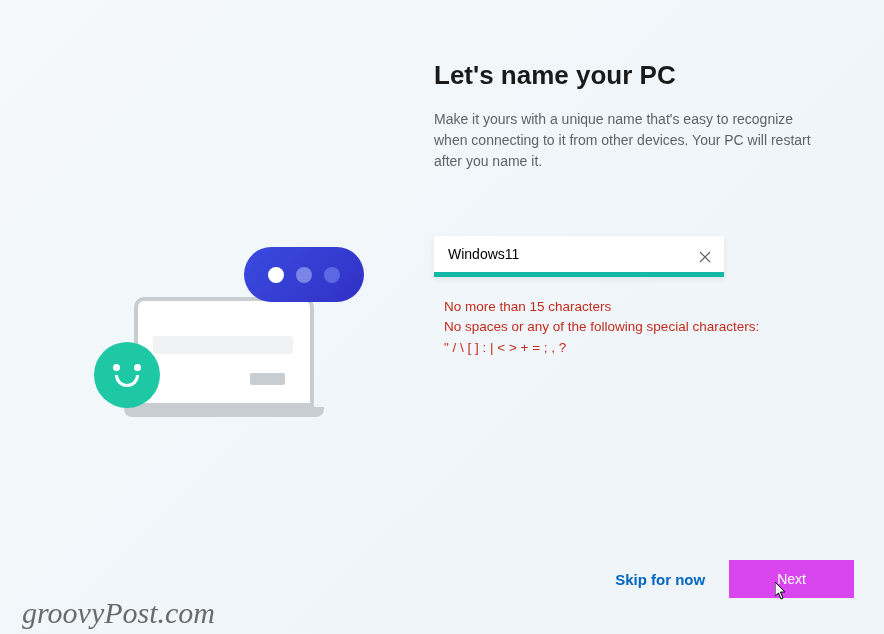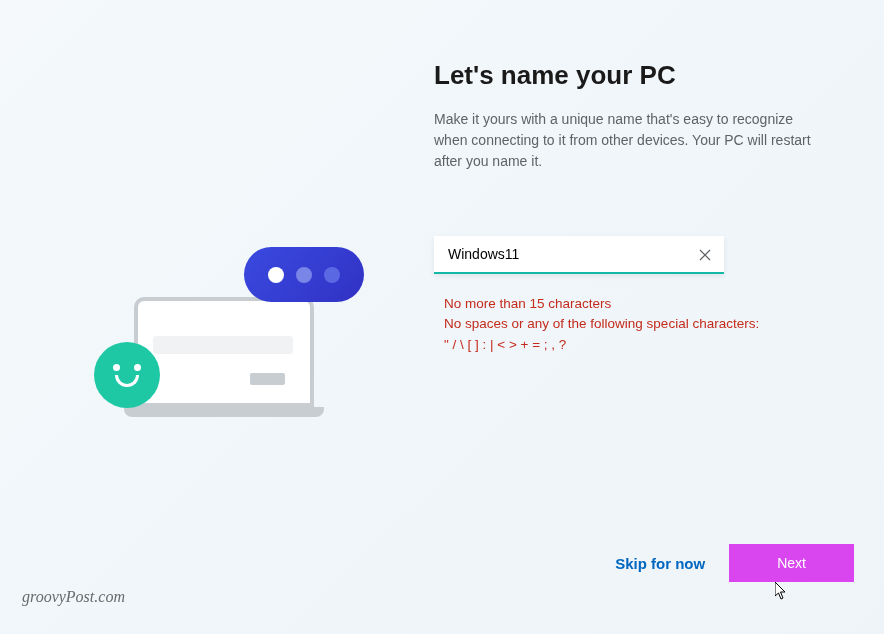--- a/index.html
+++ b/index.html
@@ -152,21 +152,21 @@
     .input-wrapper {
       position: relative;
       width: 290px;
     }
     .pc-name-input {
       width: 100%;
       padding: 10px 40px 10px 14px;
       font-size: 14px;
       background: #fff;
       border: none;
-      border-bottom: 2px solid #14b8a6;
+      border-bottom: 5px solid #14b8a6;
       outline: none;
       box-shadow: 0 2px 6px rgba(0,0,0,0.08);
       font-family: inherit;
     }
     .clear-btn {
       position: absolute;
       right: 10px;
       top: 50%;
       transform: translateY(-50%);
       width: 18px;
@@ -183,21 +183,21 @@
     }
     .validation {
       margin-top: 20px;
       font-size: 13.5px;
       color: #c42b1c;
       line-height: 1.5;
       margin-left: 10px;
     }
     .footer {
       position: absolute;
-      bottom: 52px;
+      bottom: 36px;
       right: 30px;
       display: flex;
       align-items: center;
       gap: 24px;
     }
     .skip-link {
       color: #0067c0;
       font-size: 15px;
       font-weight: 600;
       cursor: pointer;
@@ -206,25 +206,25 @@
       background: #d946ef;
       color: #fff;
       border: none;
       padding: 11px 48px;
       font-size: 14px;
       cursor: pointer;
       font-family: inherit;
     }
     .watermark {
       position: absolute;
-      bottom: 28px;
+      bottom: 4px;
       left: 22px;
       font-family: Georgia, 'Times New Roman', serif;
       font-style: italic;
-      font-size: 16px;
+      font-size: 30px;
       color: #6a6a6a;
       font-weight: 500;
     }
     .cursor {
       position: absolute;
       bottom: 30px;
       right: 95px;
       font-size: 16px;
       color: #000;
       z-index: 10;

